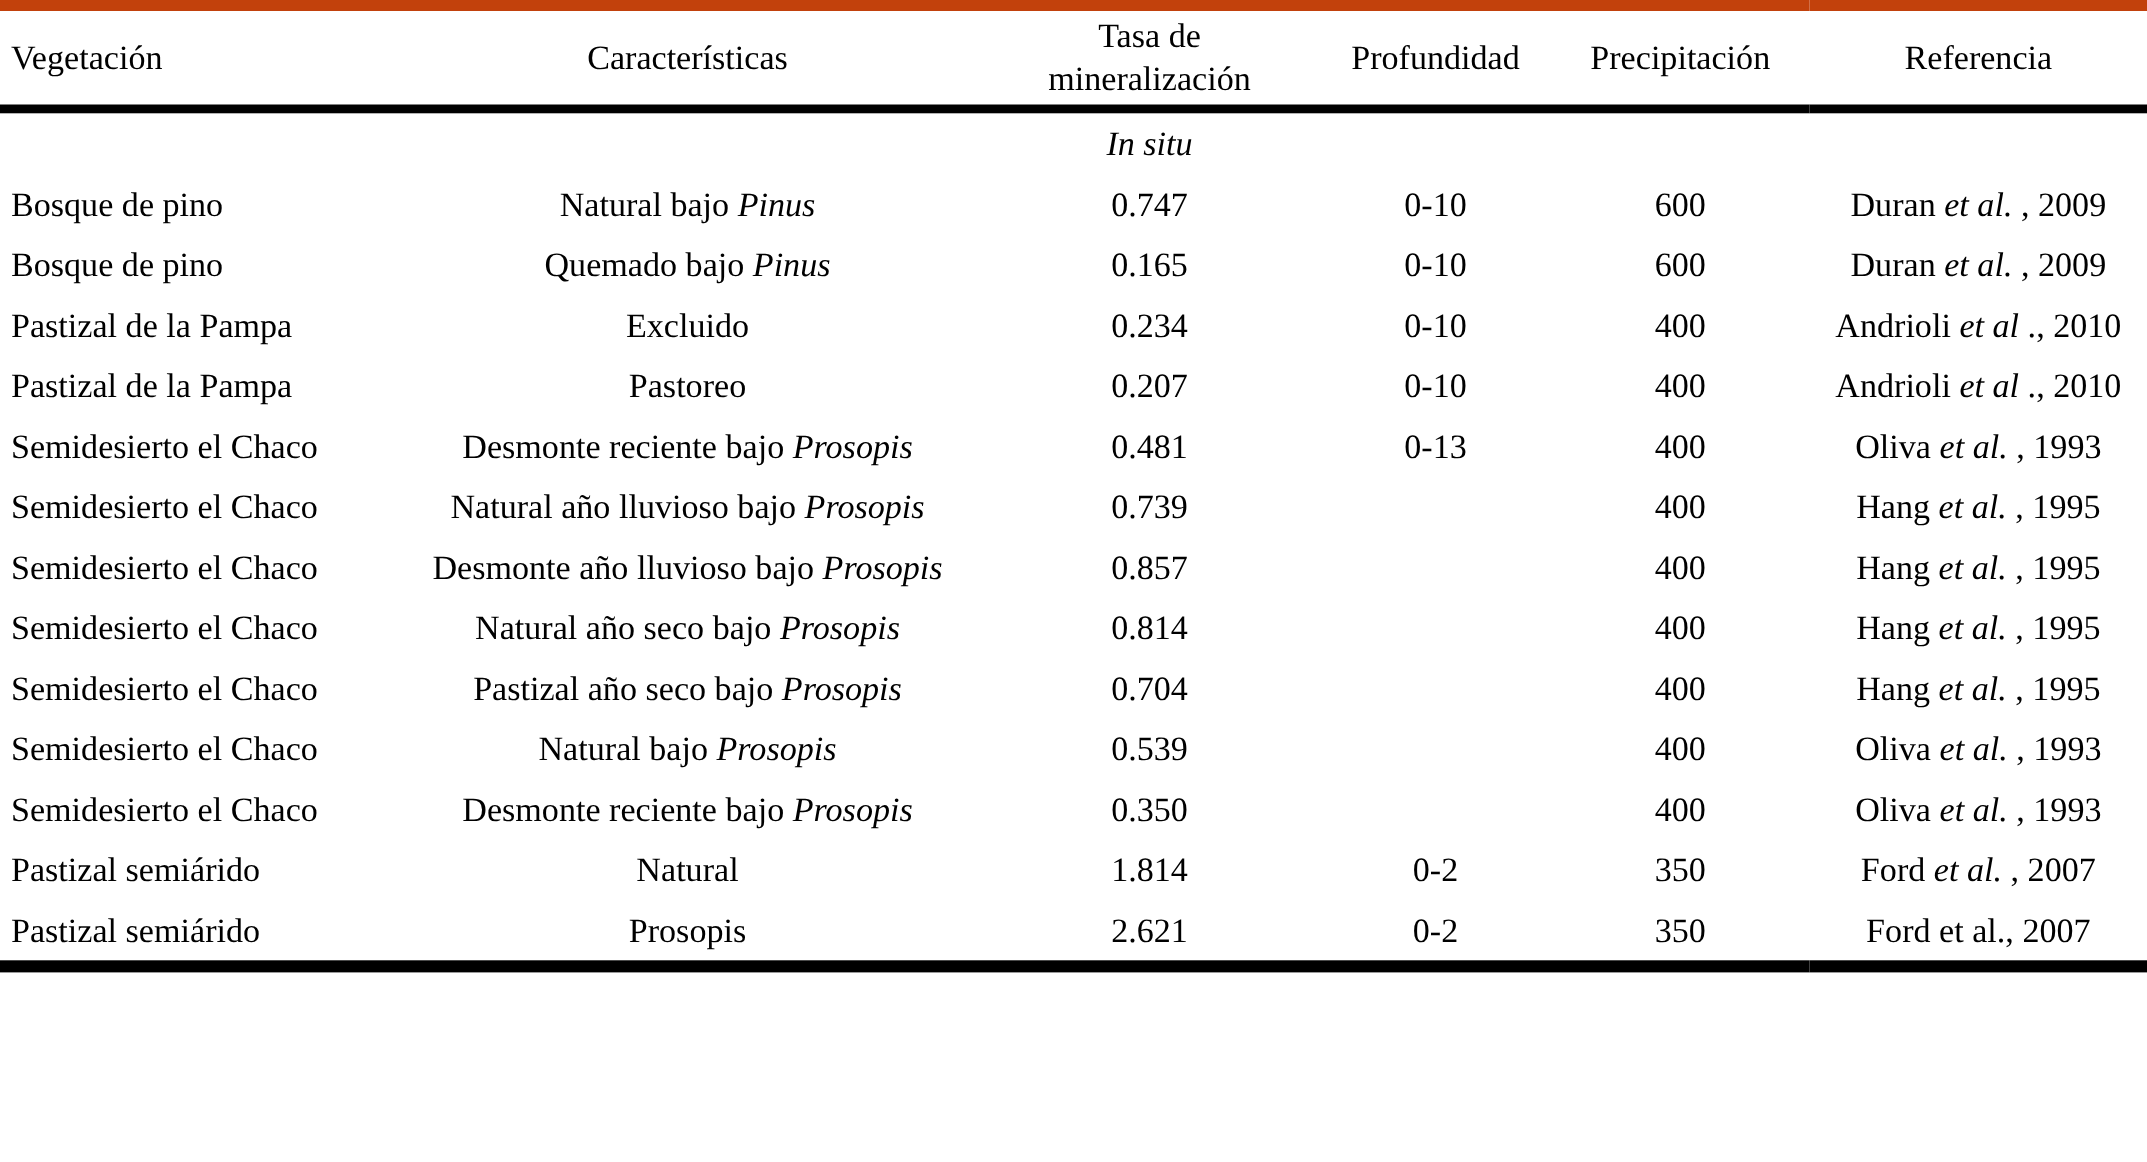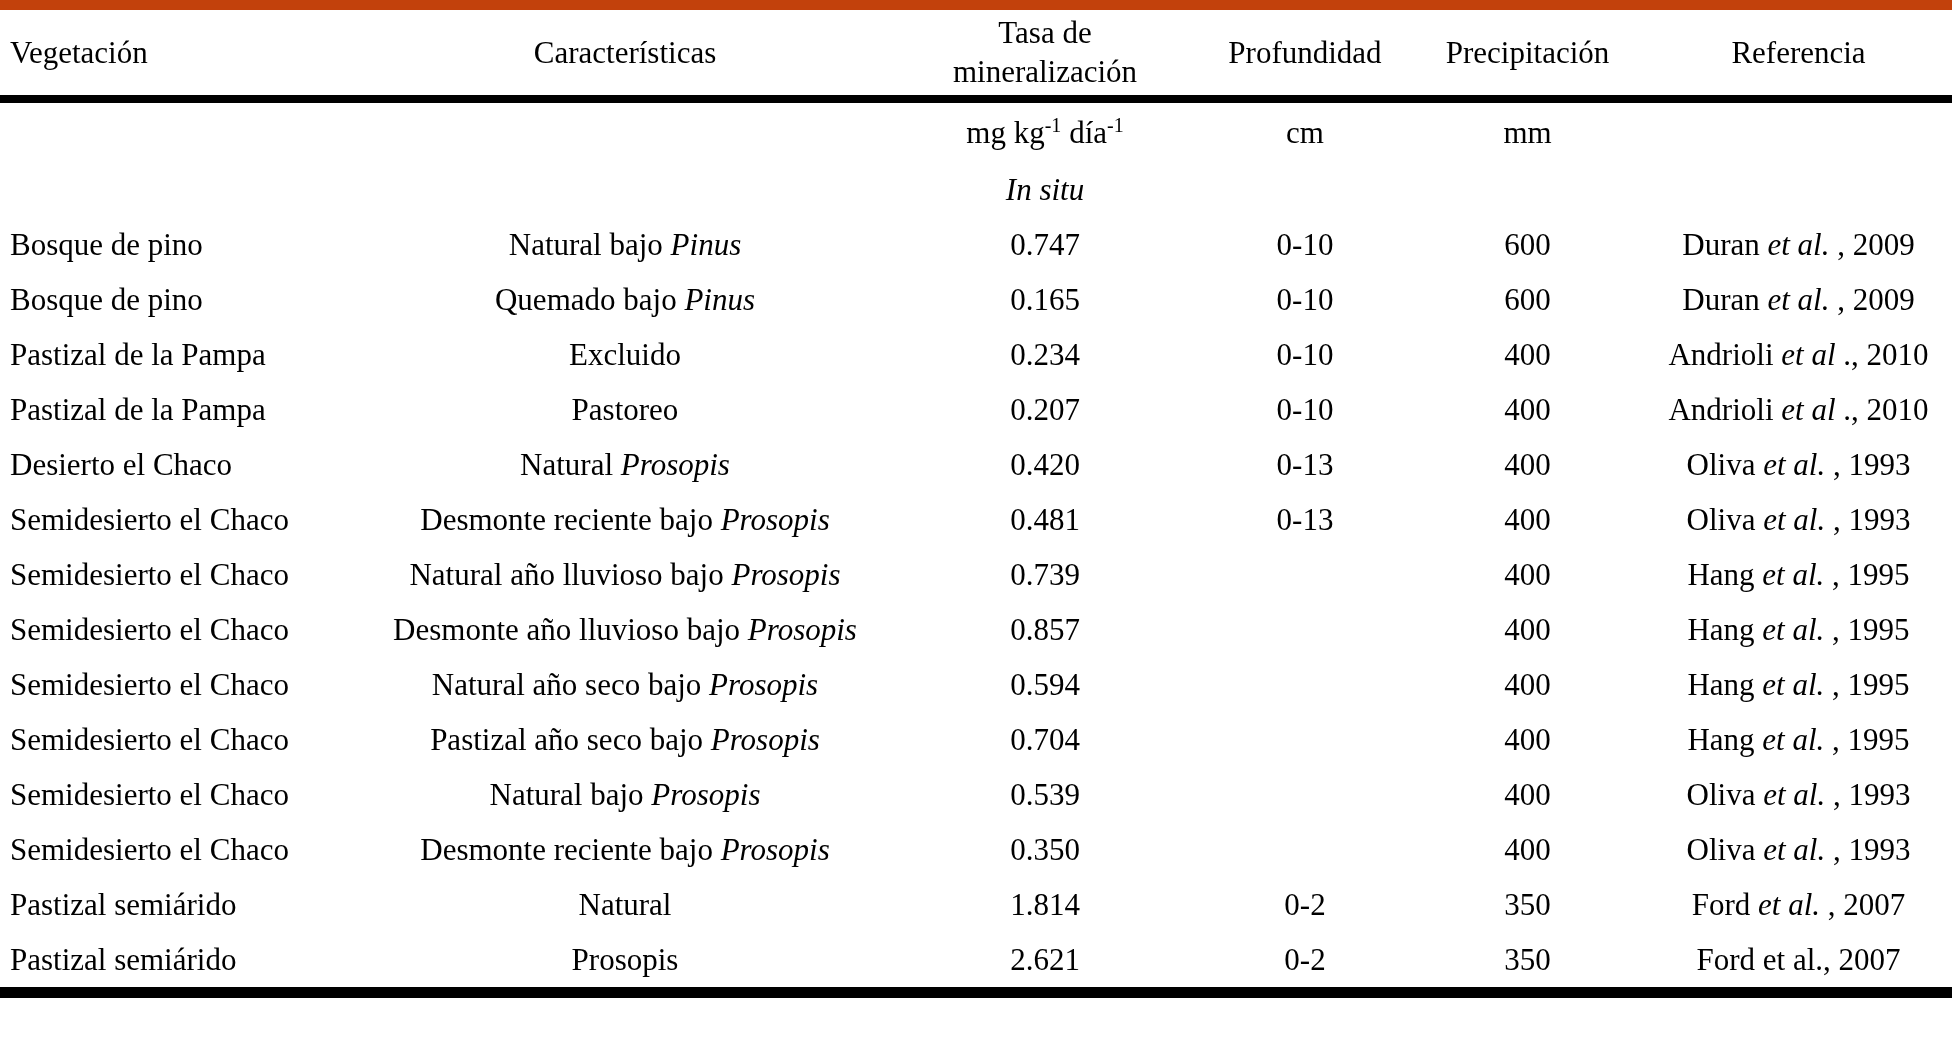--- a/index.html
+++ b/index.html
@@ -82,28 +82,20 @@
       </th>
       <th>
         <span>Precipitación</span>
       </th>
       <th>
         <span>Referencia</span>
       </th>
     </tr>
   </thead>
   <tbody>
-    <tr class="units-row">
-      <td class="left"></td>
-      <td></td>
-      <td><span>mg kg</span><span class="sup">-1</span><span> día</span><span class="sup">-1</span></td>
-      <td><span>cm</span></td>
-      <td><span>mm</span></td>
-      <td></td>
-    </tr>
   <tr>
         <td class="left"></td>
         <td></td>
         <td><span class="it">In situ</span></td>
         <td></td>
         <td></td>
         <td></td>
       </tr>
       <tr>
         <td class="left"><span>Bosque de pino</span></td>
@@ -131,28 +123,20 @@
       </tr>
       <tr>
         <td class="left"><span>Pastizal de la Pampa</span></td>
         <td><span>Pastoreo</span></td>
         <td><span>0.207</span></td>
         <td><span>0-10</span></td>
         <td><span>400</span></td>
         <td><span>Andrioli </span><span class="it">et al</span><span> ., 2010</span></td>
       </tr>
       <tr>
-        <td class="left"><span>Desierto el Chaco</span></td>
-        <td><span>Natural </span><span class="it">Prosopis</span></td>
-        <td><span>0.420</span></td>
-        <td><span>0-13</span></td>
-        <td><span>400</span></td>
-        <td><span>Oliva </span><span class="it">et al.</span><span> , 1993</span></td>
-      </tr>
-      <tr>
         <td class="left"><span>Semidesierto el Chaco</span></td>
         <td><span>Desmonte reciente bajo </span><span class="it">Prosopis</span></td>
         <td><span>0.481</span></td>
         <td><span>0-13</span></td>
         <td><span>400</span></td>
         <td><span>Oliva </span><span class="it">et al.</span><span> , 1993</span></td>
       </tr>
       <tr>
         <td class="left"><span>Semidesierto el Chaco</span></td>
         <td><span>Natural año lluvioso bajo </span><span class="it">Prosopis</span></td>
@@ -165,21 +149,21 @@
         <td class="left"><span>Semidesierto el Chaco</span></td>
         <td><span>Desmonte año lluvioso bajo </span><span class="it">Prosopis</span></td>
         <td><span>0.857</span></td>
         <td><span></span></td>
         <td><span>400</span></td>
         <td><span>Hang </span><span class="it">et al.</span><span> , 1995</span></td>
       </tr>
       <tr>
         <td class="left"><span>Semidesierto el Chaco</span></td>
         <td><span>Natural año seco bajo </span><span class="it">Prosopis</span></td>
-        <td><span>0.594</span></td>
+        <td><span>0.814</span></td>
         <td><span></span></td>
         <td><span>400</span></td>
         <td><span>Hang </span><span class="it">et al.</span><span> , 1995</span></td>
       </tr>
       <tr>
         <td class="left"><span>Semidesierto el Chaco</span></td>
         <td><span>Pastizal año seco bajo </span><span class="it">Prosopis</span></td>
         <td><span>0.704</span></td>
         <td><span></span></td>
         <td><span>400</span></td>

